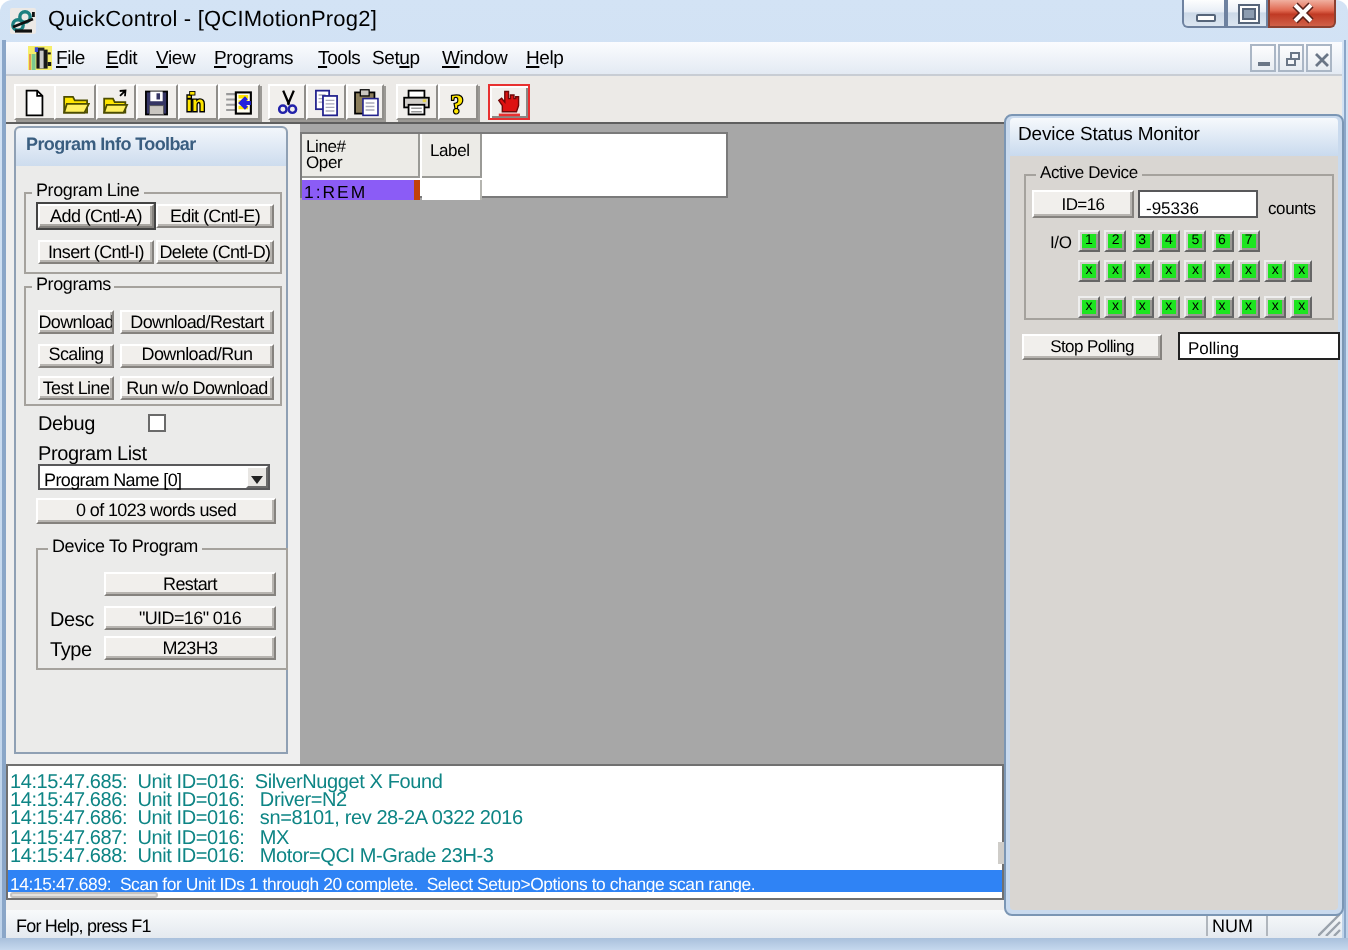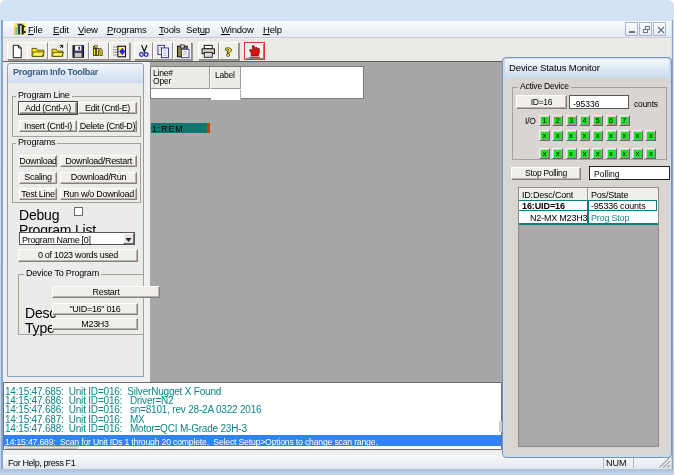--- a/index.html
+++ b/index.html
@@ -11,37 +11,60 @@
 
 .b3 { position:absolute; background:#f1efec; border:1px solid;
   border-color:#ffffff #85827e #85827e #ffffff;
   box-shadow:inset -1px -1px 0 #b7b4b0;
   font-size:9px; letter-spacing:-0.3px; color:#000; text-align:center; line-height:9px;
   display:flex; align-items:center; justify-content:center;
   white-space:nowrap; overflow:hidden; }
 .grp { position:absolute; border:1px solid #a5a29d; }
 .grplabel { position:absolute; font-size:9px; letter-spacing:-0.2px; color:#000; padding:0 2px; line-height:9px; white-space:nowrap; }
 .fld { position:absolute; background:#fff; border:1px solid #58585a; font-size:9px; }
-.lbl { position:absolute; font-size:14px; letter-spacing:-0.2px; color:#000; white-space:nowrap; }
+.lbl { position:absolute; font-size:10px; letter-spacing:-0.2px; color:#000; white-space:nowrap; }
 .gb { position:absolute; width:11px; height:11px; background:#1de520;
   border:1px solid; border-color:#eeeeee #666666 #666666 #eeeeee;
   box-shadow:inset 1px 1px 0 #cfcdc9, inset -1px -1px 0 #9a9894;
   font-size:7px; line-height:10px; text-align:center; color:#000; }
 .tbtn { position:absolute; top:41.5px; width:20.5px; height:18.5px; background:#f1efec;
   border:1px solid; border-color:#ffffff #908e8a #908e8a #ffffff;
   box-shadow:1px 1px 0 #9b9995; }
 .tbtn svg { position:absolute; left:2.2px; top:1.8px; }
 </style>
 </head>
 <body>
 <div id="win">
 
 <div class="abs" style="left:1px;top:20px;width:1.5px;height:449px;background:#8aa6c8;"></div>
 <div class="abs" style="left:671.5px;top:20px;width:1.5px;height:449px;background:#8aa6c8;"></div>
 
+<div class="abs" id="titlebar" style="left:0;top:0;width:674px;height:21px;">
+  <svg class="abs" style="left:5px;top:4px;" width="13" height="13" viewBox="0 0 13 13">
+    <rect x="0" y="0" width="13" height="13" fill="#ece9e6" rx="1"></rect>
+    <circle cx="7.5" cy="4.5" r="2.6" fill="none" stroke="#1d8080" stroke-width="1.7"></circle>
+    <circle cx="4" cy="8.5" r="2.6" fill="none" stroke="#1d8080" stroke-width="1.7"></circle>
+    <path d="M1.5 9.5 L11.5 5.5 M11.7 2 L11.7 4.5" stroke="#111" stroke-width="1.4"></path>
+    <path d="M2.5 11.5 L11 11.5" stroke="#111" stroke-width="1.6"></path>
+  </svg>
+  <div class="abs" style="left:24px;top:4px;font-size:11px;letter-spacing:0.1px;color:#000;">QuickControl - [QCIMotionProg2]</div>
+
+  <div class="abs" style="left:591px;top:0px;width:22px;height:14px;background:linear-gradient(#fdfefe,#e8eef6 45%,#ccd9e8 50%,#dbe5f0);border:1px solid #6e82a0;border-top:none;border-radius:0 0 0 3px;">
+    <div class="abs" style="left:6px;top:7px;width:10px;height:3.5px;background:#fdfdfd;border:1px solid #56657a;border-radius:1px;"></div>
+  </div>
+  <div class="abs" style="left:613px;top:0px;width:21px;height:14px;background:linear-gradient(#fdfefe,#e8eef6 45%,#ccd9e8 50%,#dbe5f0);border:1px solid #6e82a0;border-top:none;">
+    <div class="abs" style="left:5.5px;top:3px;width:9px;height:8px;border:1.5px solid #fdfdfd;background:#8c9cb0;box-shadow:0 0 0 1px #56657a, inset 0 0 0 1px #56657a;"></div>
+  </div>
+  <div class="abs" style="left:634px;top:0px;width:34px;height:14px;background:linear-gradient(#f0b0a0,#e06850 40%,#c03a24 55%,#d06048);border:1px solid #8c4030;border-top:none;border-radius:0 0 3px 0;">
+    <svg class="abs" style="left:10px;top:1px;" width="13" height="12" viewBox="0 0 13 12">
+      <path d="M2.5 1.5 L10.5 9.5 M10.5 1.5 L2.5 9.5" stroke="#5a2018" stroke-width="3.6"></path>
+      <path d="M2.5 1.5 L10.5 9.5 M10.5 1.5 L2.5 9.5" stroke="#fdfdfd" stroke-width="2"></path>
+    </svg>
+  </div>
+</div>
 
 <div class="abs" id="menubar" style="left:3px;top:21px;width:668px;height:17px;background:linear-gradient(#fbfcfe,#e3eaf3);border-bottom:1px solid #c8cdd4;">
   <svg class="abs" style="left:11px;top:2px" width="12" height="12" viewBox="0 0 12 12">
     <rect x="0" y="0" width="12" height="12" fill="#f6ee6a"></rect>
     <rect x="0.5" y="4" width="1" height="8" fill="#e89a50"></rect>
     <rect x="1.8" y="4" width="2" height="8" fill="#7cc890"></rect>
     <rect x="4.2" y="1.8" width="5.6" height="9.5" fill="#181818"></rect>
     <rect x="5.8" y="2.2" width="2" height="9" fill="#c9c9c9"></rect>
     <rect x="5" y="0.8" width="3.2" height="1.4" fill="#282828"></rect>
     <rect x="3.4" y="0.6" width="1.6" height="2.4" fill="#3a4ad8"></rect>
@@ -163,21 +186,21 @@
 
 <div class="abs" style="left:149.5px;top:62px;width:352.5px;height:320px;background:#a7a7a7;"></div>
 
 <div class="abs" id="progtable" style="left:150px;top:66px;width:214px;height:33px;background:#fff;border:1px solid #7a7a7a;">
   <div class="abs" style="left:0;top:0;width:59px;height:22px;background:#ecebe7;border-right:1px solid #9a9a96;border-bottom:1px solid #9a9a96;">
     <div class="abs" style="left:2px;top:1.5px;font-size:8.5px;letter-spacing:-0.2px;line-height:8.5px;">Line#<br>Oper</div>
   </div>
   <div class="abs" style="left:60px;top:0;width:30px;height:22px;background:#ecebe7;border-right:1px solid #9a9a96;border-bottom:1px solid #9a9a96;">
     <div class="abs" style="left:4px;top:3px;font-size:8.5px;letter-spacing:-0.2px;">Label</div>
   </div>
-  <div class="abs" style="left:0;top:23px;width:59px;height:10px;background:#0f766e;border-right:3px solid #c2410c;margin-top:33px;">
+  <div class="abs" style="left:0;top:23px;width:59px;height:10px;background:#8b5cf6;border-right:3px solid #c2410c;">
     <div class="abs" style="left:1px;top:0.5px;font-size:8.7px;letter-spacing:1px;">1:REM</div>
   </div>
   <div class="abs" style="left:60px;top:23px;width:30px;height:10px;background:#fff;border-right:1px solid #b5b5b0;"></div>
 </div>
 
 <div class="abs" id="leftpanel" style="left:7px;top:63px;width:137px;height:314px;background:#ebebea;border:1px solid #8fa0b4;border-radius:3px 3px 0 0;">
   <div class="abs" style="left:0;top:0;width:135px;height:19px;background:linear-gradient(#f2f6fb,#cddcee);border-radius:3px 3px 0 0;">
     <div class="abs" style="left:5px;top:3px;font-size:9px;letter-spacing:-0.3px;font-weight:bold;color:#3a5e80;">Program Info Toolbar</div>
   </div>
 
@@ -206,21 +229,21 @@
     <div class="abs" style="left:103px;top:0px;width:11px;height:11px;background:#e8e6e3;border:1px solid;border-color:#fff #6a6a6a #6a6a6a #fff;">
       <svg width="9" height="9" viewBox="0 0 9 9" style="position:absolute;left:0;top:1px;">
             <path d="M1.5 3 L7.5 3 L4.5 7 Z" fill="#222"></path>
           </svg>
     </div>
   </div>
   <div class="b3" style="left:10px;top:185px;width:120px;height:12.5px;">0 of 1023 words used</div>
 
   <div class="grp" style="left:10px;top:210px;width:126px;height:61px;"></div>
   <div class="grplabel" style="left:16px;top:205px;background:#ebebea;text-align:right;">Device To Program</div>
-  <div class="b3" style="left:44px;top:222px;width:108px;height:12px;text-align:right;">Restart</div>
+  <div class="b3" style="left:44px;top:222px;width:86px;height:12px;text-align:right;">Restart</div>
   <div class="lbl" style="left:17px;top:241px;">Desc</div>
   <div class="b3" style="left:44px;top:239px;width:86px;height:12px;">"UID=16" 016</div>
   <div class="lbl" style="left:17px;top:256px;">Type</div>
   <div class="b3" style="left:44px;top:254px;width:86px;height:12px;">M23H3</div>
 </div>
 
 <div class="abs" id="logpane" style="left:3px;top:382px;width:499px;height:68px;background:#fff;border:1px solid #707070;">
   <div class="abs" style="left:1px;top:4px;font-size:10px;letter-spacing:-0.2px;line-height:9.2px;color:#0e8585;white-space:pre;">14:15:47.685:  Unit ID=016:  SilverNugget X Found
 14:15:47.686:  Unit ID=016:   Driver=N2
 14:15:47.686:  Unit ID=016:   sn=8101, rev 28-2A 0322 2016
@@ -283,29 +306,15 @@
   <div class="gb" style="left:102.5px;top:89.5px;">x</div>
   <div class="gb" style="left:115.8px;top:89.5px;">x</div>
   <div class="gb" style="left:129.1px;top:89.5px;">x</div>
   <div class="gb" style="left:142.4px;top:89.5px;">x</div>
 
   <div class="b3" style="left:8px;top:109px;width:70px;height:13px;font-size:8.5px;">Stop Polling</div>
   <div class="fld" style="left:86px;top:108px;width:81px;height:13.5px;border:1.5px solid #222;">
     <div class="abs" style="left:4px;top:2px;font-size:8.5px;">Polling</div>
   </div>
 
-  <div class="abs" style="left:15px;top:129px;width:141px;height:260px;background:#a9a9a9;border:1px solid #8c8c8c;">
-    <div class="abs" style="left:0;top:0;width:139px;height:12px;background:#f1efec;"></div>
-    <div class="abs" style="left:68px;top:0;width:1px;height:12px;background:#9a9894;"></div>
-    <div class="abs" style="left:3px;top:2px;font-size:9px;letter-spacing:-0.2px;white-space:nowrap;">ID:Desc/Cont</div>
-    <div class="abs" style="left:72px;top:2px;font-size:9px;letter-spacing:-0.2px;white-space:nowrap;">Pos/State</div>
-    <div class="abs" style="left:0;top:12px;width:139px;height:25px;background:#fff;"></div>
-    <div class="abs" style="left:0;top:12px;width:137.5px;height:11px;border:1.5px solid #0e7d7d;border-left:none;background:#fff;"></div>
-    <div class="abs" style="left:68px;top:12px;width:1.5px;height:24px;background:#0e7d7d;"></div>
-    <div class="abs" style="left:0;top:35px;width:139px;height:1.5px;background:#0e7d7d;"></div>
-    <div class="abs" style="left:3px;top:13px;font-size:9px;letter-spacing:-0.1px;font-weight:bold;white-space:nowrap;">16:UID=16</div>
-    <div class="abs" style="left:72px;top:13px;font-size:9px;letter-spacing:-0.2px;white-space:nowrap;">-95336 counts</div>
-    <div class="abs" style="left:11px;top:25px;font-size:9px;letter-spacing:-0.2px;white-space:nowrap;">N2-MX M23H3</div>
-    <div class="abs" style="left:72px;top:25px;font-size:9px;letter-spacing:-0.2px;color:#1b8a8a;white-space:nowrap;">Prog Stop</div>
-  </div>
 </div>
 
 </div>
 
 </body></html>

